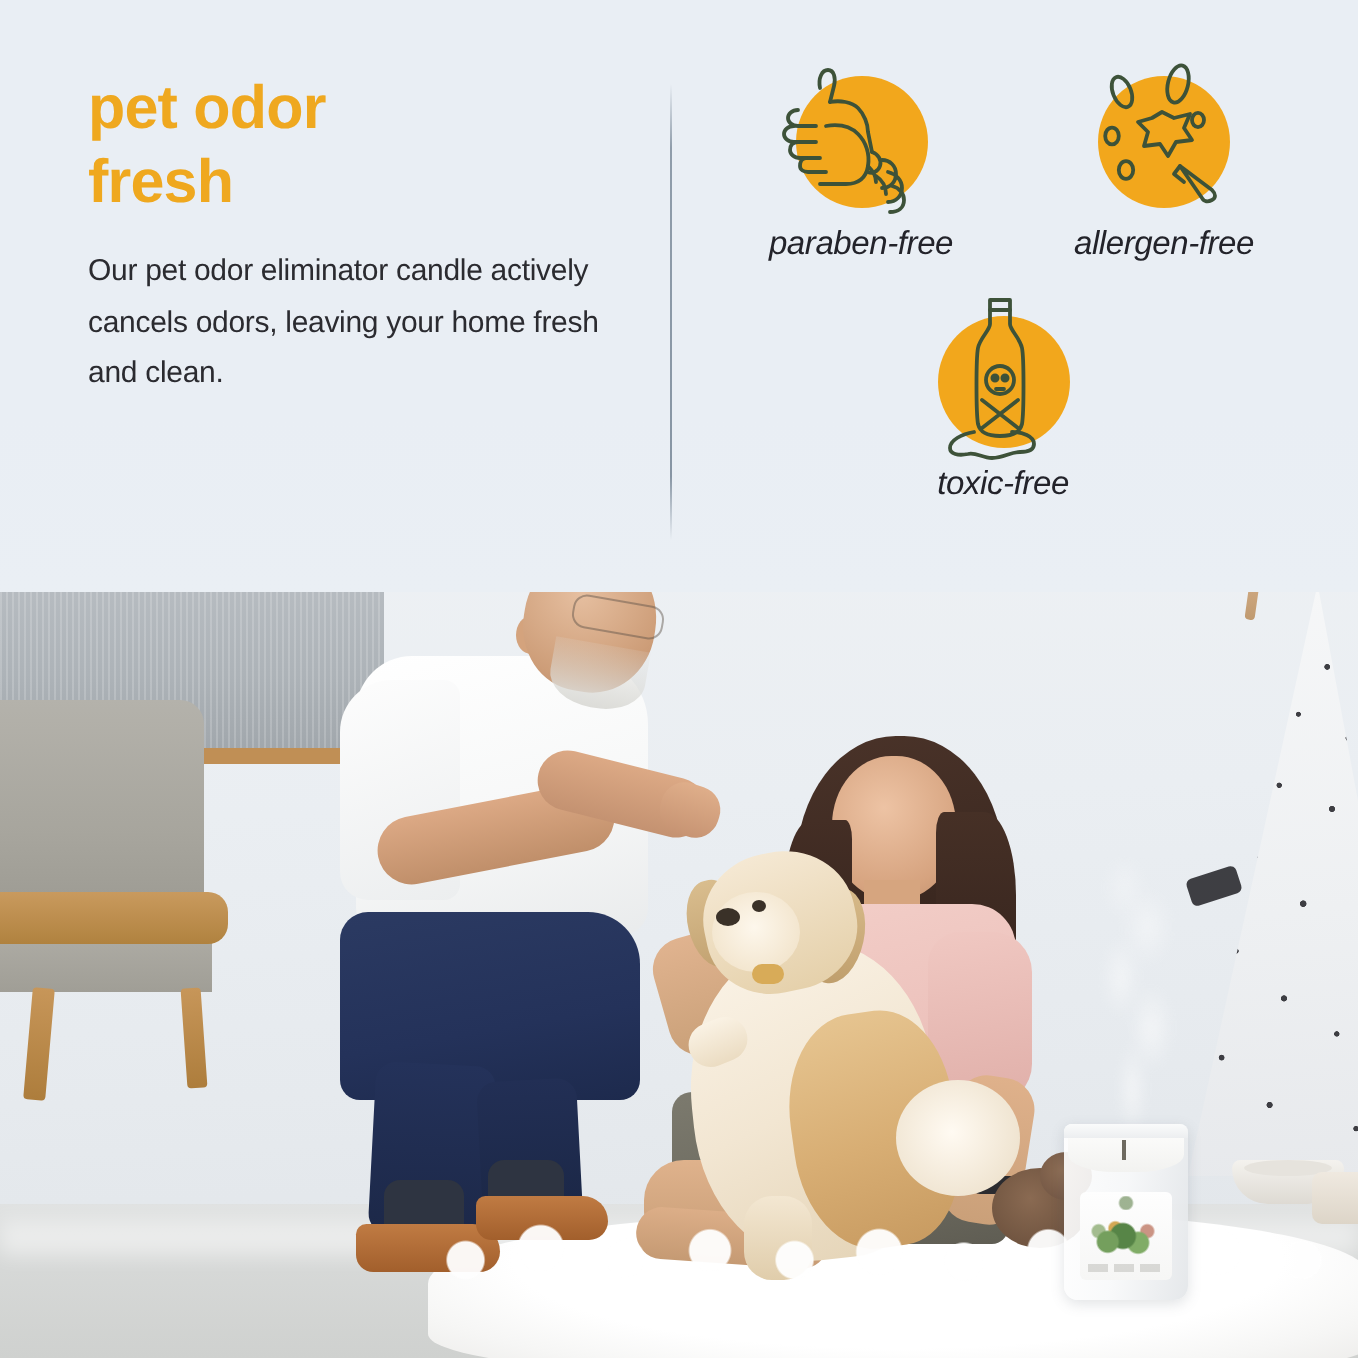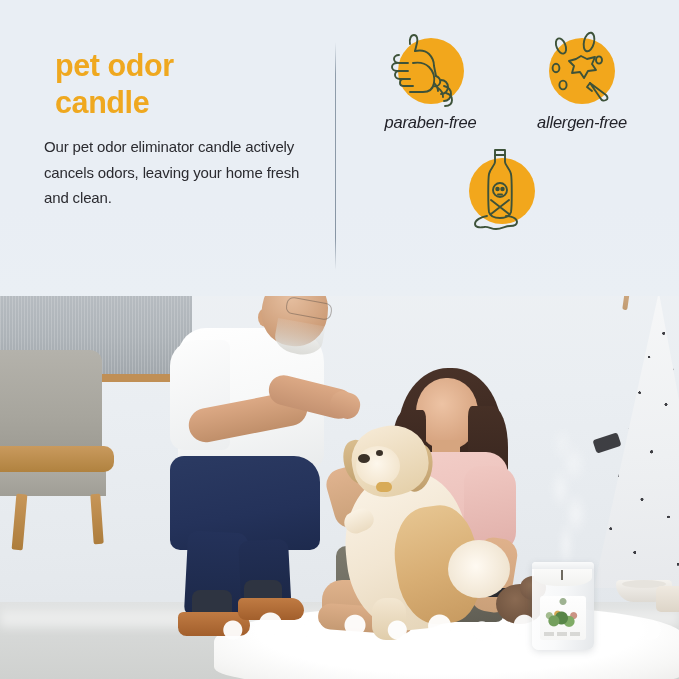--- a/index.html
+++ b/index.html
@@ -8,21 +8,21 @@
     font-family:"Liberation Sans", sans-serif;
     background:#e9eef4;
   }
   #stage{position:relative;width:679px;height:679px;overflow:hidden;background:#e9eef4;}
 
   
   .band{position:absolute;left:0;top:0;width:679px;height:296px;
         background:linear-gradient(180deg,#e9eef4 0%,#e9eef4 70%,#eaeff4 100%);z-index:6;}
 
   .copy{position:absolute;left:44px;top:36px;width:262px;}
-  .headline{margin:11px;font-weight:700;font-size:30.5px;line-height:37px;letter-spacing:-0.4px;}
+  .headline{margin:0;font-weight:700;font-size:30.5px;line-height:37px;letter-spacing:-0.4px;}
   .h-l1{color:#efa81f;display:block;}
   .h-l2{color:#3d5239;display:block;}
   .h-l3{color:#efa81f;display:block;}
   .body-copy{margin:13px 0 0 0;color:#2b2b30;font-size:15px;line-height:25.5px;letter-spacing:-0.15px;}
 
   .divider{position:absolute;left:335px;top:42px;width:1px;height:228px;
      background:linear-gradient(180deg,rgba(120,140,160,0) 0%,rgba(70,90,110,.55) 14%,rgba(70,90,110,.6) 86%,rgba(120,140,160,0) 100%);}
 
   
   .badges{position:absolute;left:352px;top:30px;width:312px;height:258px;}
@@ -356,21 +356,21 @@
     <div class="ph label-txt"></div>
   </div>
 
   <div class="photo-fade"></div>
 
   <div class="band">
 
     <div class="copy">
       <h1 class="headline">
         <span class="h-l1">pet odor</span>
-        <span class="h-l3">candle</span>
+        <span class="h-l3">fresh</span>
       </h1>
       <p class="body-copy">Our pet odor eliminator candle actively cancels odors, leaving your home fresh and clean.</p>
     </div>
 
     <div class="divider"></div>
 
     <div class="badges">
 
       <div class="badge b2">
         <div class="disc">
@@ -421,17 +421,18 @@
               <path d="M38 7h10"></path>
               <circle cx="43" cy="42" r="7"></circle>
               <circle cx="40.5" cy="41" r="1.3" fill="#3d5239"></circle>
               <circle cx="45.5" cy="41" r="1.3" fill="#3d5239"></circle>
               <path d="M41 46.5h4"></path>
               <path d="M34 52l18 14M52 52L34 66"></path>
               <path d="M30 68c-6 1-12 4-12 8 0 3 4 4 9 3 4-1 7 2 12 2 6 0 9-3 14-3 4 0 7-1 7-4 0-4-6-6-11-6"></path>
             </g>
           </svg>
         </div>
+        <div class="cap">toxic-free</div>
       </div>
 
     </div>
   </div>
 </div>
 
 </body></html>

